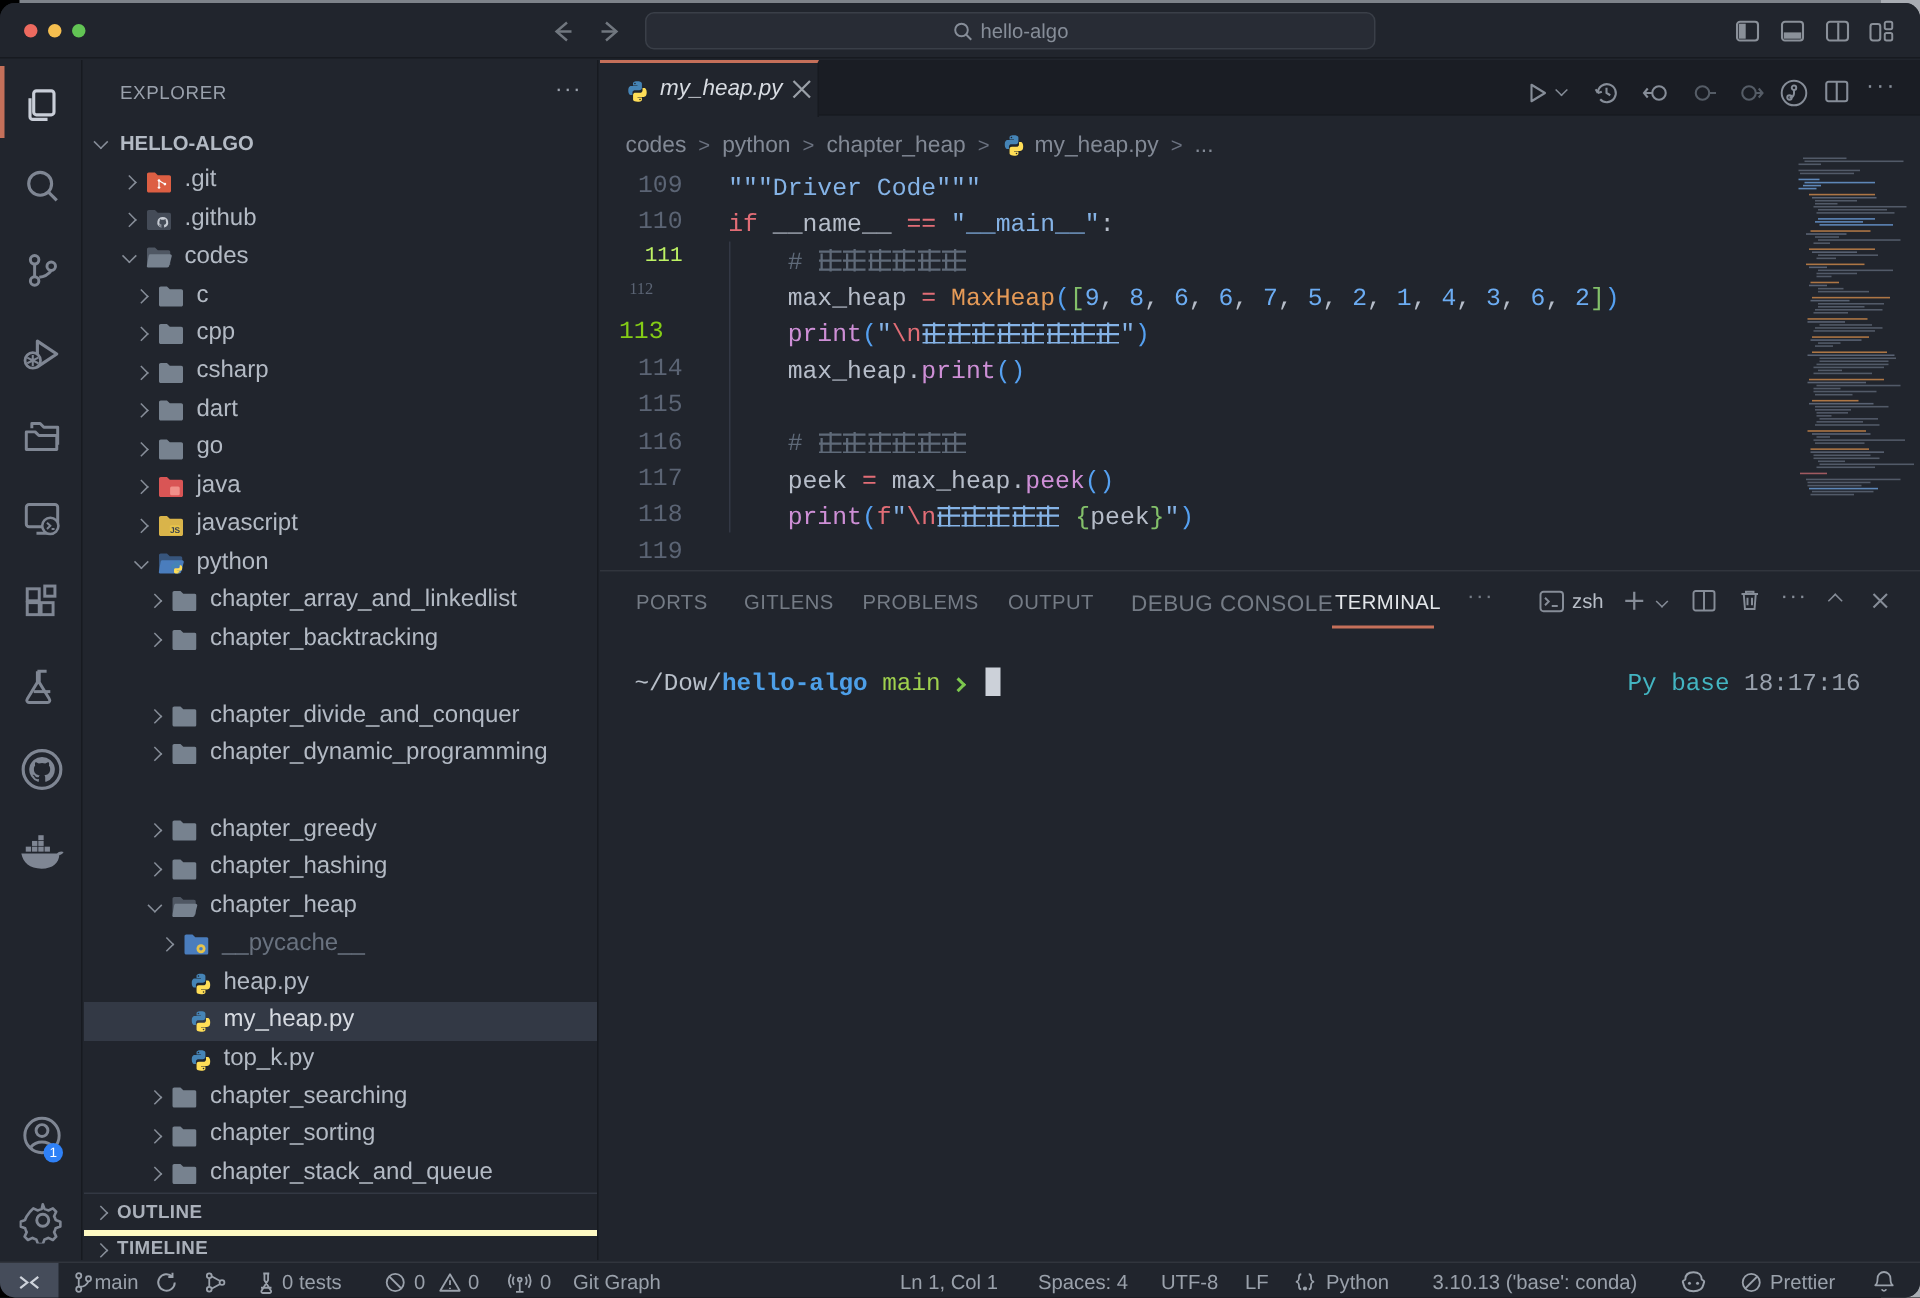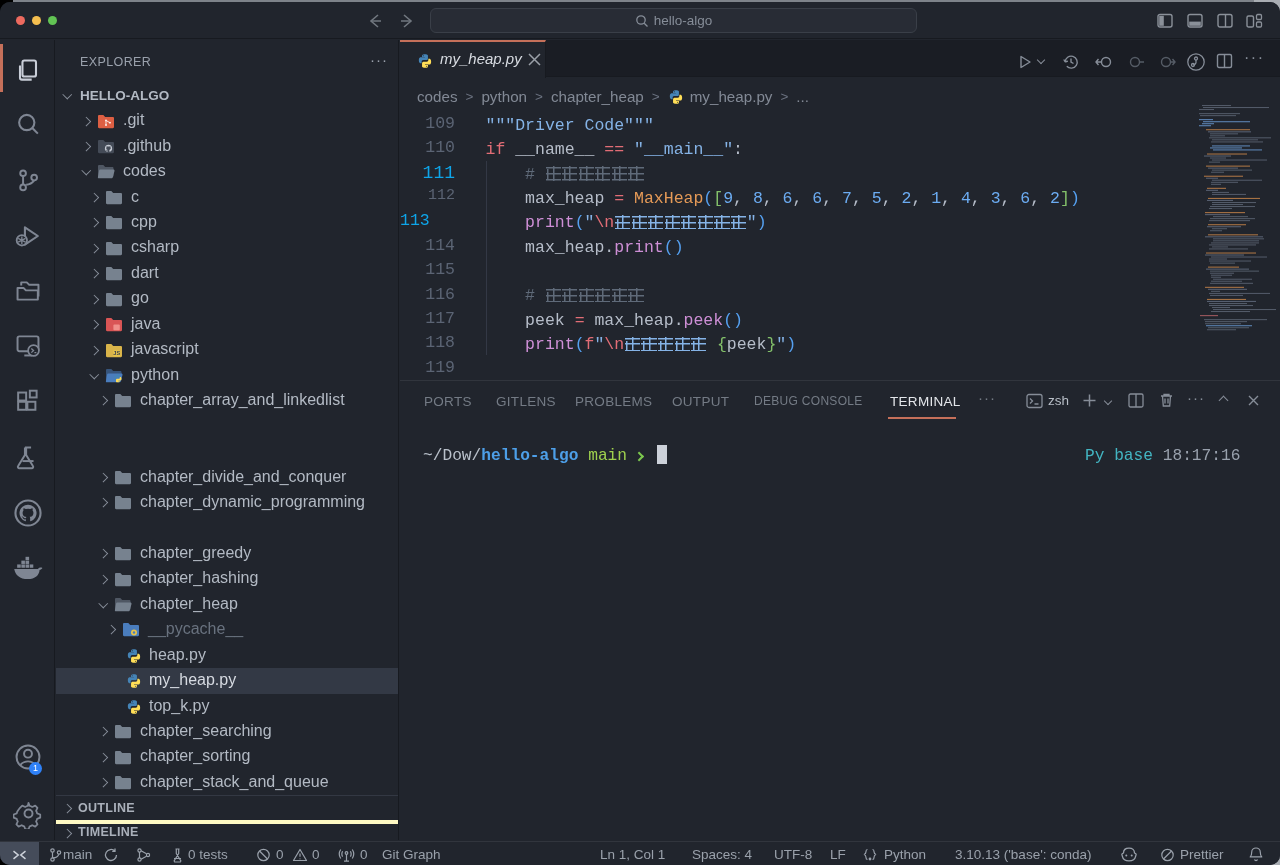--- a/index.html
+++ b/index.html
@@ -247,20 +247,29 @@
       </div>
       <div class="abs" style="left:0;top:348.4px;width:343px;height:25.45px;display:flex;align-items:center">
         <div style="position:absolute;left:44px;top:9px;width:6.5px;height:6.5px;border-right:1.5px solid #878e99;border-top:1.5px solid #878e99;transform:rotate(45deg)"></div>
         <div style="position:absolute;left:58px;top:5px">
           <svg width="17" height="15" viewBox="0 0 17 15">
             <path fill="#77828f" d="M1 2.2 C1 1.5 1.5 1 2.2 1 h4.1 l1.9 1.9 h7.6 c.7 0 1.2 .5 1.2 1.2 v9 c0 .7 -.5 1.2 -1.2 1.2 H2.2 C1.5 14.3 1 13.8 1 13.1 Z"></path>
           </svg>
         </div>
         <div style="position:absolute;left:84px;top:50%;transform:translateY(-54%);color:#b3bac4;font-size:16px;white-space:nowrap">chapter_array_and_linkedlist</div>
       </div>
+      <div class="abs" style="left:0;top:373.8px;width:343px;height:25.45px;display:flex;align-items:center">
+        <div style="position:absolute;left:44px;top:9px;width:6.5px;height:6.5px;border-right:1.5px solid #878e99;border-top:1.5px solid #878e99;transform:rotate(45deg)"></div>
+        <div style="position:absolute;left:58px;top:5px">
+          <svg width="17" height="15" viewBox="0 0 17 15">
+            <path fill="#77828f" d="M1 2.2 C1 1.5 1.5 1 2.2 1 h4.1 l1.9 1.9 h7.6 c.7 0 1.2 .5 1.2 1.2 v9 c0 .7 -.5 1.2 -1.2 1.2 H2.2 C1.5 14.3 1 13.8 1 13.1 Z"></path>
+          </svg>
+        </div>
+        <div style="position:absolute;left:84px;top:50%;transform:translateY(-54%);color:#b3bac4;font-size:16px;white-space:nowrap">chapter_backtracking</div>
+      </div>
       <div class="abs" style="left:0;top:450.2px;width:343px;height:25.45px;display:flex;align-items:center">
         <div style="position:absolute;left:44px;top:9px;width:6.5px;height:6.5px;border-right:1.5px solid #878e99;border-top:1.5px solid #878e99;transform:rotate(45deg)"></div>
         <div style="position:absolute;left:58px;top:5px">
           <svg width="17" height="15" viewBox="0 0 17 15">
             <path fill="#77828f" d="M1 2.2 C1 1.5 1.5 1 2.2 1 h4.1 l1.9 1.9 h7.6 c.7 0 1.2 .5 1.2 1.2 v9 c0 .7 -.5 1.2 -1.2 1.2 H2.2 C1.5 14.3 1 13.8 1 13.1 Z"></path>
           </svg>
         </div>
         <div style="position:absolute;left:84px;top:50%;transform:translateY(-54%);color:#b3bac4;font-size:16px;white-space:nowrap">chapter_dynamic_programming</div>
       </div>
       <div class="abs" style="left:0;top:424.8px;width:343px;height:25.45px;display:flex;align-items:center">
@@ -432,23 +441,23 @@
             <g>
               <path fill="#4584b6" d="M7.93 1.2c-3.1 0-2.91 1.35-2.91 1.35l.004 1.4h2.96v.42H3.84s-1.99-.23-1.99 2.91 1.74 3.03 1.74 3.03h1.04V8.85s-.06-1.74 1.71-1.74h2.94s1.66.03 1.66-1.6V2.8s.25-1.6-3.01-1.6zM6.3 2.14a.53.53 0 1 1 0 1.06.53.53 0 0 1 0-1.06z"></path>
               <path fill="#ffde57" d="M8.05 14.77c3.1 0 2.91-1.35 2.91-1.35l-.004-1.4H7.99v-.42h4.15s1.99.23 1.99-2.91-1.74-3.03-1.74-3.03h-1.04v1.46s.06 1.74-1.71 1.74H6.7s-1.66-.03-1.66 1.6v2.71s-.25 1.6 3.01 1.6zm1.63-.94a.53.53 0 1 1 0-1.06.53.53 0 0 1 0 1.06z"></path>
             </g>
           </svg>
         </span>my_heap.py<span style="margin:0 8px;color:#6b7280;font-size:13.5px">&gt;</span>...</div>
       <div class="abs" style="left:0;top:72px;width:880px;height:268px">
         <div class="abs" style="left:85.5px;top:49px;width:1px;height:194px;background:#333845"></div>
         <div style="position:absolute;width:55px;text-align:right;color:#5b6474;font-family:'Liberation Mono',monospace;font-size:16.5px;top:2.0px">109</div>
         <div style="position:absolute;width:55px;text-align:right;color:#5b6474;font-family:'Liberation Mono',monospace;font-size:16.5px;top:26.4px">110</div>
-        <div style="position:absolute;width:55px;text-align:right;color:#0ea5e9;font-family:'Liberation Mono',monospace;font-size:18px;top:50.7px">111</div>
-        <div style="position:absolute;width:55px;text-align:right;color:#5b6474;font-family:Liberation Mono, monospace;font-size:15px;top:75.1px">112</div>
-        <div style="position:absolute;width:55px;text-align:left;color:#0ea5e9;font-family:'Liberation Mono',monospace;font-size:16.5px;top:99.4px">113</div>
+        <div style="position:absolute;width:55px;text-align:right;color:#bef264;font-family:'Liberation Mono',monospace;font-size:14px;top:50.7px">111</div>
+        <div style="position:absolute;width:55px;text-align:center;color:#5b6474;font-family:Liberation Serif, serif;font-size:11px;top:75.1px">112</div>
+        <div style="position:absolute;width:55px;text-align:center;color:#84cc16;font-family:'Liberation Mono',monospace;font-size:16.5px;top:99.4px">113</div>
         <div style="position:absolute;width:55px;text-align:right;color:#5b6474;font-family:'Liberation Mono',monospace;font-size:16.5px;top:123.8px">114</div>
         <div style="position:absolute;width:55px;text-align:right;color:#5b6474;font-family:'Liberation Mono',monospace;font-size:16.5px;top:148.1px">115</div>
         <div style="position:absolute;width:55px;text-align:right;color:#5b6474;font-family:'Liberation Mono',monospace;font-size:16.5px;top:172.5px">116</div>
         <div style="position:absolute;width:55px;text-align:right;color:#5b6474;font-family:'Liberation Mono',monospace;font-size:16.5px;top:196.8px">117</div>
         <div style="position:absolute;width:55px;text-align:right;color:#5b6474;font-family:'Liberation Mono',monospace;font-size:16.5px;top:221.2px">118</div>
         <div style="position:absolute;width:55px;text-align:right;color:#5b6474;font-family:'Liberation Mono',monospace;font-size:16.5px;top:245.5px">119</div>
         <pre style="position:absolute;left:85.5px;top:2px;font-family:'Liberation Mono',monospace;font-size:16.5px;line-height:24.35px;color:#b6bdc9"><span style="color:#85b3e6">"""Driver Code"""</span>
 <span style="color:#e26d76">if</span> __name__ <span style="color:#e26d76">==</span> <span style="color:#85b3e6">"__main__"</span>:
     <span style="color:#5f6a79"># <span class="cjk"></span><span class="cjk"></span><span class="cjk"></span><span class="cjk"></span><span class="cjk"></span><span class="cjk"></span></span>
     max_heap <span style="color:#e26d76">=</span> <span style="color:#e59a57">MaxHeap</span><span style="color:#55a0f0">(</span><span style="color:#83c06a">[</span><span style="color:#6cacf2">9</span>, <span style="color:#6cacf2">8</span>, <span style="color:#6cacf2">6</span>, <span style="color:#6cacf2">6</span>, <span style="color:#6cacf2">7</span>, <span style="color:#6cacf2">5</span>, <span style="color:#6cacf2">2</span>, <span style="color:#6cacf2">1</span>, <span style="color:#6cacf2">4</span>, <span style="color:#6cacf2">3</span>, <span style="color:#6cacf2">6</span>, <span style="color:#6cacf2">2</span><span style="color:#83c06a">]</span><span style="color:#55a0f0">)</span>
@@ -568,21 +577,21 @@
       <rect x="10" y="254.5" width="46" height="1.05" fill="#525a68"></rect>
       <rect x="12" y="258.5" width="11" height="1.05" fill="#525a68"></rect>
       <rect x="8" y="260.6" width="37" height="1.05" fill="#525a68"></rect>
       <rect x="12" y="262.6" width="37" height="1.05" fill="#525a68"></rect>
     </svg>
     <div class="abs" style="left:400px;top:378px;width:880px;height:460px;background:#21252d;border-top:1px solid #31353d">
       <div class="abs" style="left:24px;top:13px;color:#747b85;font-size:13.5px;letter-spacing:.3px">PORTS</div>
       <div class="abs" style="left:96px;top:13px;color:#747b85;font-size:13.5px;letter-spacing:.3px">GITLENS</div>
       <div class="abs" style="left:175px;top:13px;color:#747b85;font-size:13.5px;letter-spacing:.3px">PROBLEMS</div>
       <div class="abs" style="left:272px;top:13px;color:#747b85;font-size:13.5px;letter-spacing:.3px">OUTPUT</div>
-      <div class="abs" style="left:354px;top:13px;color:#747b85;font-size:12px;letter-spacing:.3px">DEBUG CONSOLE</div>
+      <div class="abs" style="left:354px;top:13px;color:#747b85;font-size:15px;letter-spacing:.3px">DEBUG CONSOLE</div>
       <div class="abs" style="left:490px;top:13px;color:#e3e6ea;font-size:13.5px;letter-spacing:.3px">TERMINAL</div>
       <div class="abs" style="left:488px;top:36px;width:68px;height:1.5px;background:#c5705a"></div>
       <div class="abs" style="left:578px;top:8px;color:#747b85;font-size:15px;letter-spacing:1px">···</div>
       <svg class="ic" style="left:626px;top:12px" width="17" height="16" viewBox="0 0 17 16" fill="none" stroke="#868d98" stroke-width="1.3">
         <rect x="1" y="1.5" width="15" height="13" rx="2"></rect>
         <path d="M4 5.5 l2.5 2.5 L4 10.5 M8.5 11 h4"></path>
       </svg>
       <div class="abs" style="left:648px;top:12px;color:#b8bec7;font-size:13.5px">zsh</div>
       <svg class="ic" style="left:682px;top:12px" width="15" height="15" viewBox="0 0 15 15" stroke="#868d98" stroke-width="1.5">
         <path d="M7.5 1.5 V13.5 M1.5 7.5 H13.5"></path>

